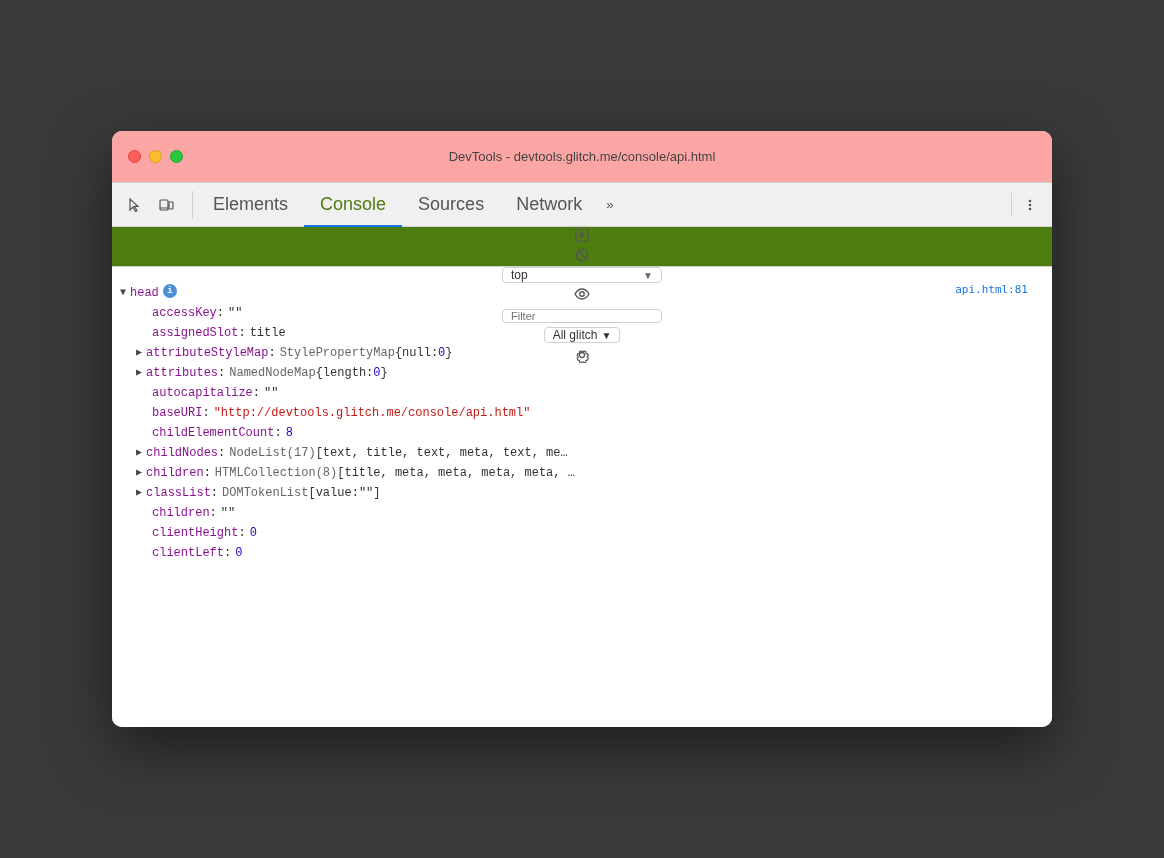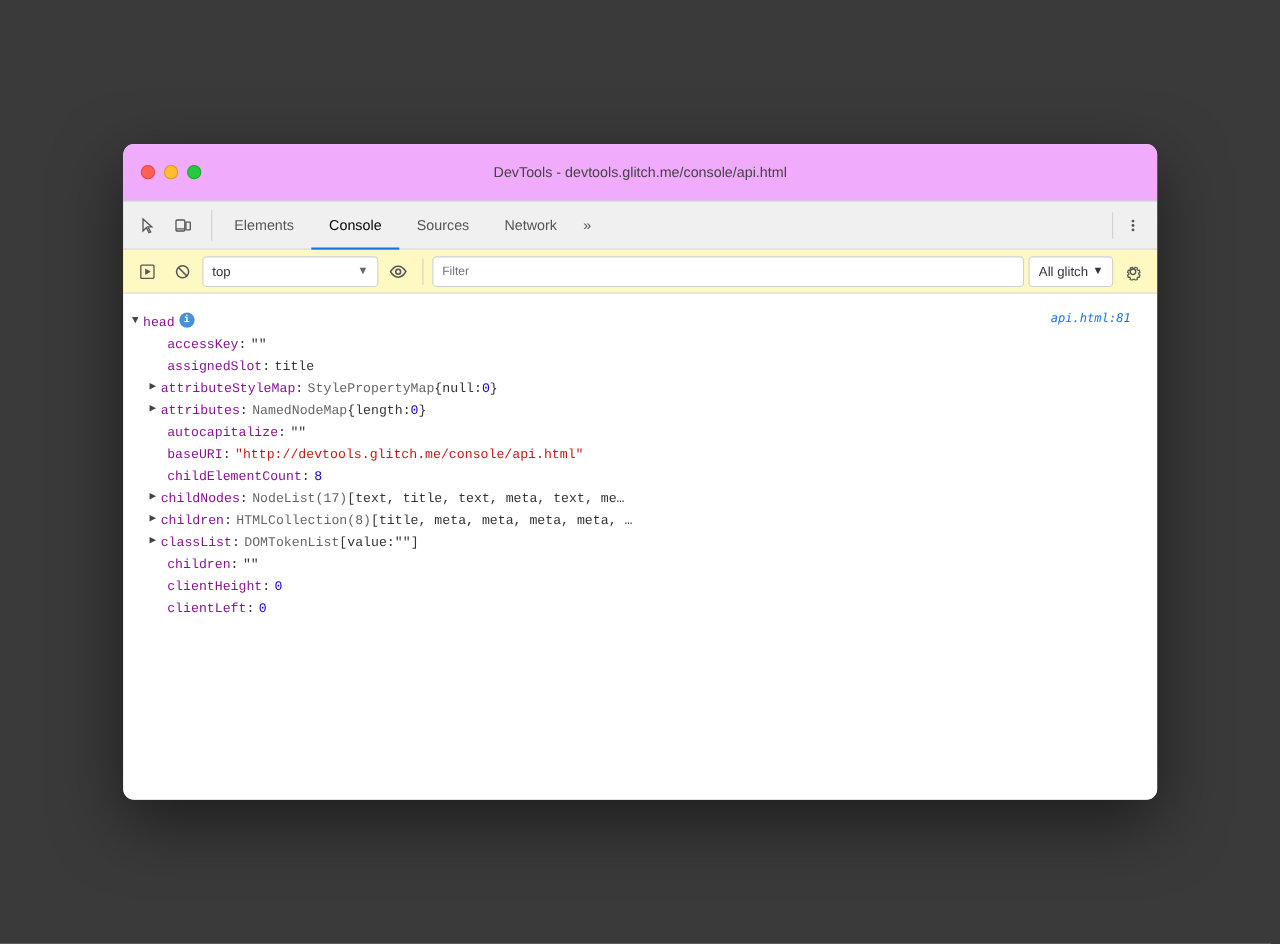--- a/index.html
+++ b/index.html
@@ -15,21 +15,21 @@
 
     .window {
       width: 940px;
       background: #f5f5f5;
       border-radius: 10px;
       box-shadow: 0 20px 60px rgba(0,0,0,0.5);
       overflow: hidden;
     }
 
     .titlebar {
-      background: #f0abfc;
+      background: #fca5a5;
       height: 52px;
       display: flex;
       align-items: center;
       padding: 0 16px;
       border-bottom: 1px solid #d0d0d0;
       position: relative;
     }
 
     .traffic-lights {
       display: flex;
@@ -86,29 +86,29 @@
       cursor: pointer;
       color: #555;
       font-size: 14px;
     }
 
     .tab {
       padding: 0 16px;
       height: 44px;
       display: flex;
       align-items: center;
-      font-size: 13px;
+      font-size: 18px;
       color: #555;
       cursor: pointer;
       border-bottom: 2px solid transparent;
       margin-bottom: -1px;
     }
 
     .tab.active {
-      color: #000000;
+      color: #4d7c0f;
       border-bottom: 2px solid #1a73e8;
       font-weight: 500;
       text-align: center;
     }
 
     .tab-more {
       padding: 0 8px;
       height: 44px;
       display: flex;
       align-items: center;
@@ -124,27 +124,28 @@
     }
 
     .vertical-divider {
       width: 1px;
       height: 24px;
       background: #d0d0d0;
       margin: 0 4px;
     }
 
     .toolbar {
-      background: #fef9c3;
+      background: #4d7c0f;
       border-bottom: 1px solid #d0d0d0;
       display: flex;
       align-items: center;
       height: 40px;
       padding: 0 8px;
       gap: 4px;
+      flex-direction: column;
     }
 
     .toolbar-btn {
       width: 28px;
       height: 28px;
       display: flex;
       align-items: center;
       justify-content: center;
       border-radius: 4px;
       cursor: pointer;
@@ -224,21 +225,20 @@
     }
 
     .source-link {
       float: right;
       color: #1a73e8;
       font-size: 11px;
       padding-right: 12px;
       padding-top: 4px;
       cursor: pointer;
       font-family: "Menlo", "Monaco", monospace;
-      font-style: italic;
     }
 
     .console-line {
       display: flex;
       align-items: flex-start;
       padding: 1px 8px 1px 24px;
       min-height: 18px;
       line-height: 18px;
       position: relative;
     }

